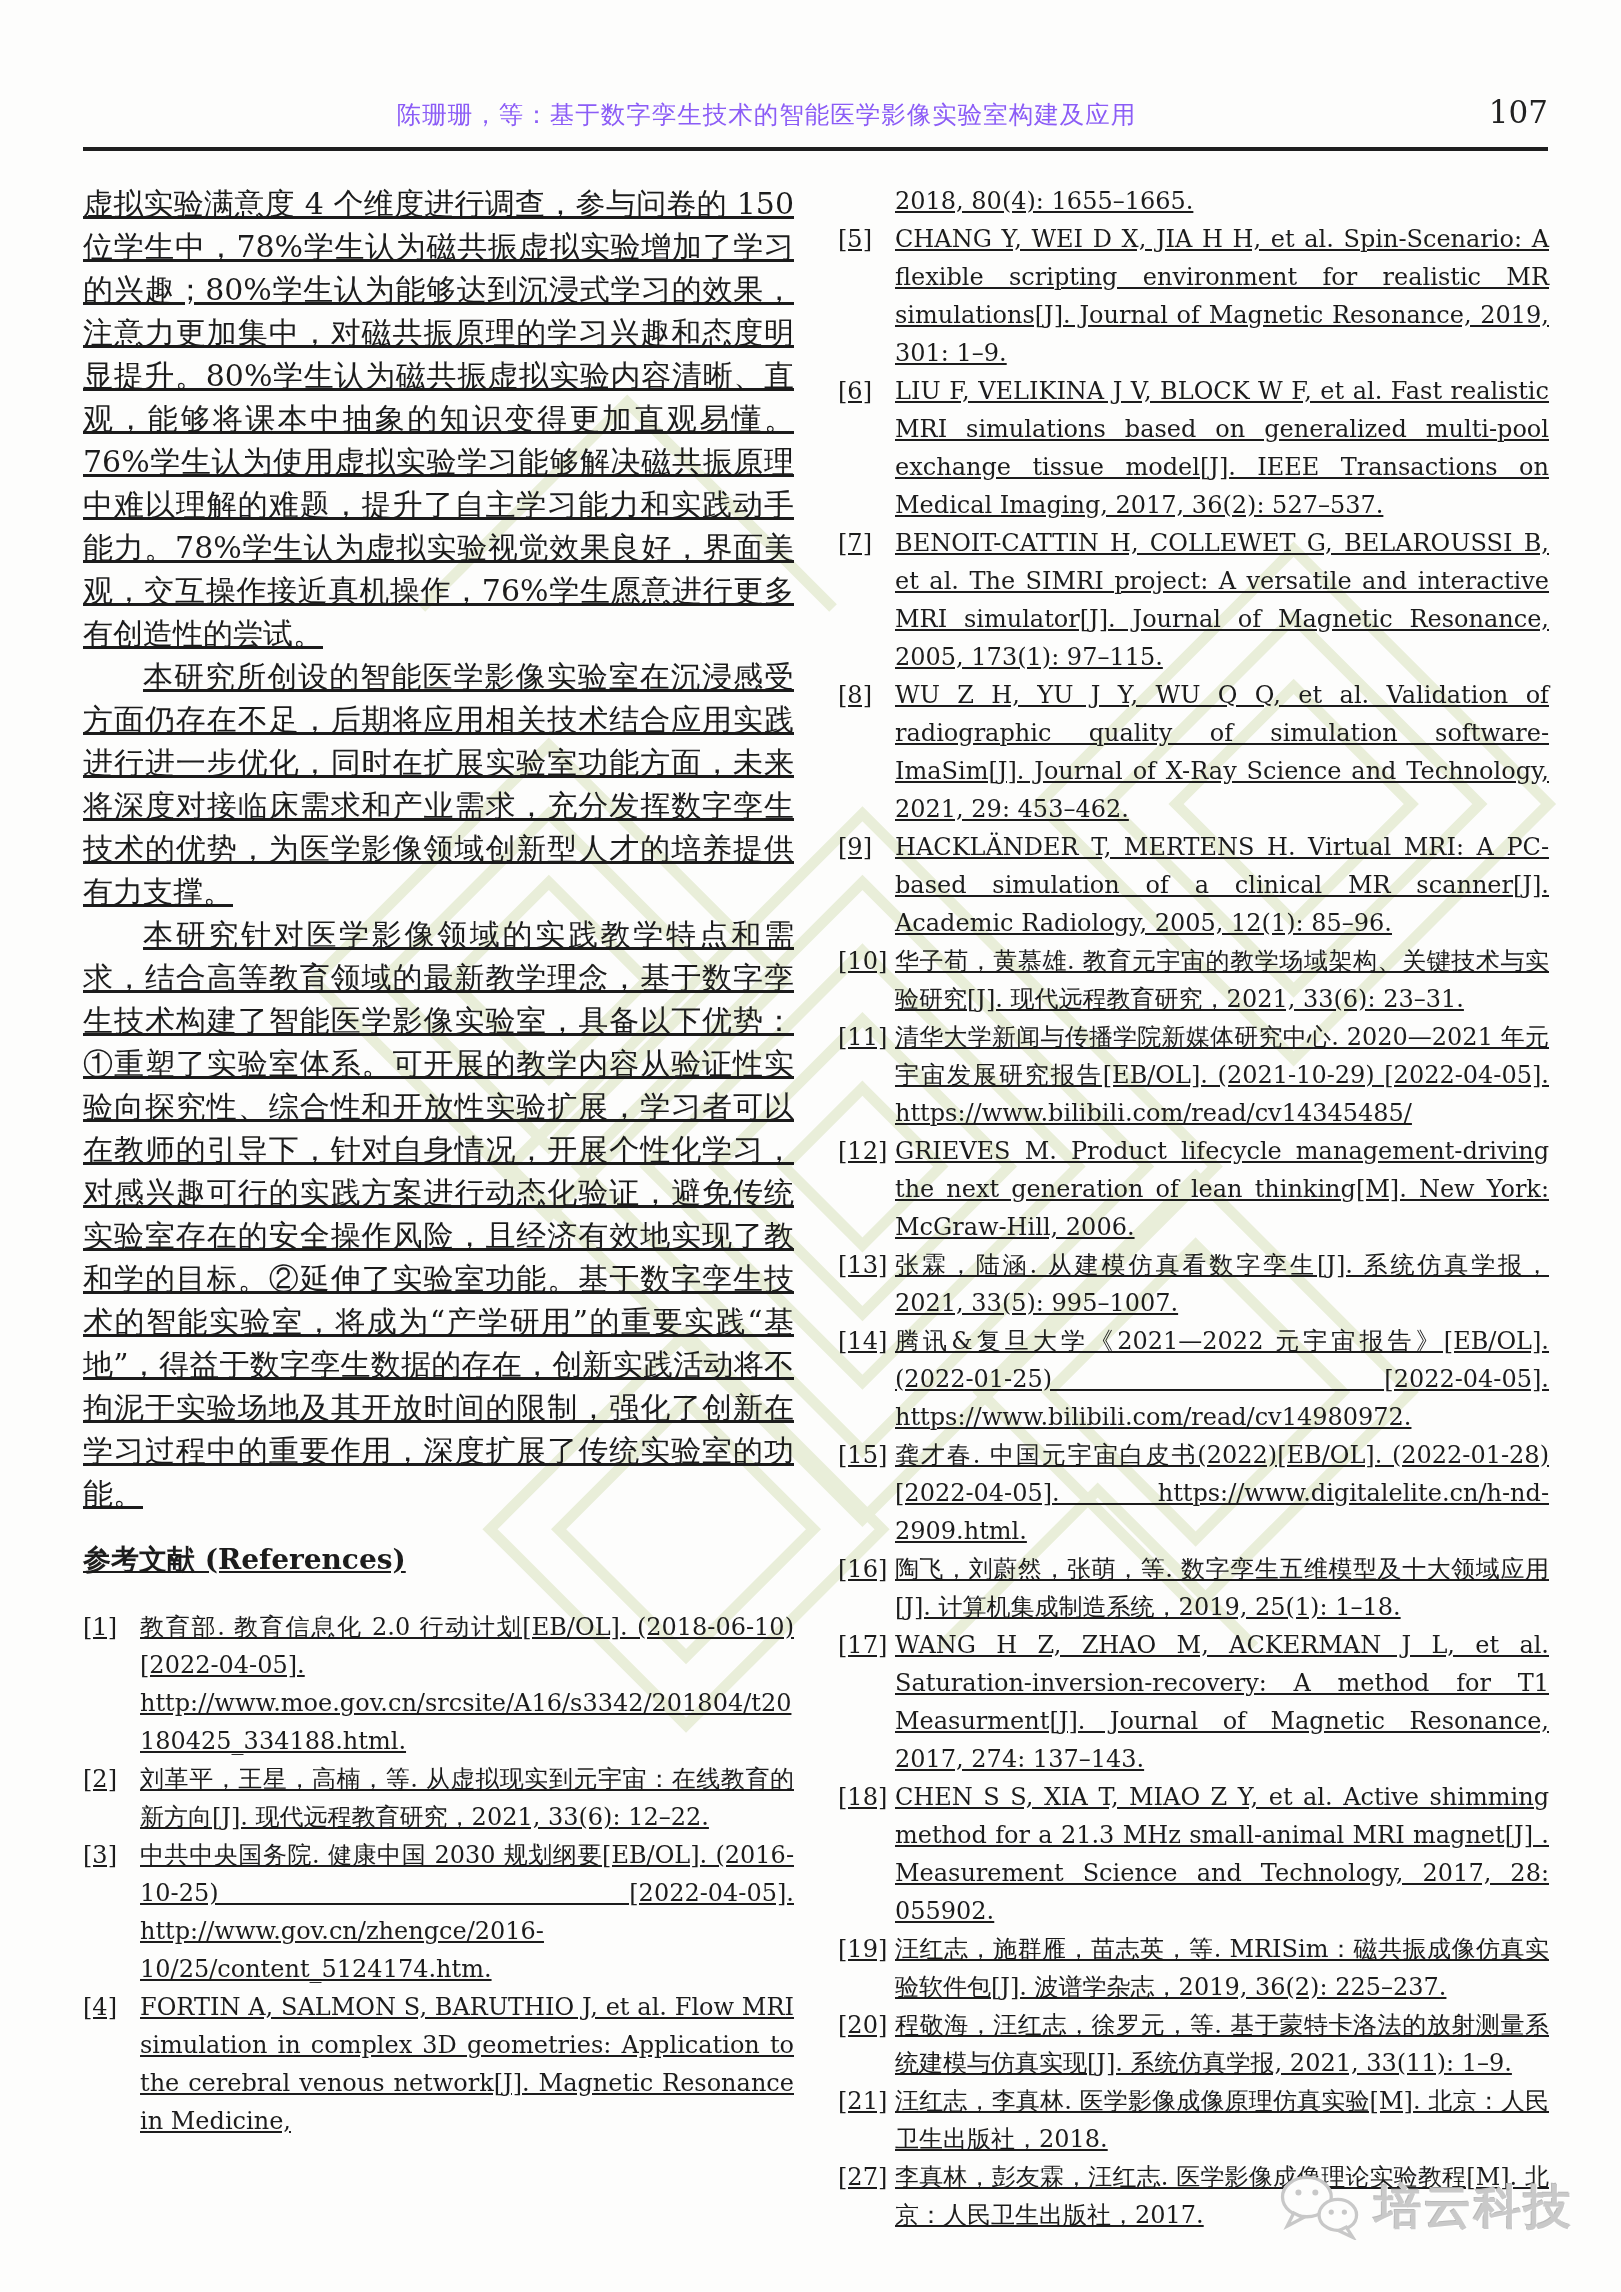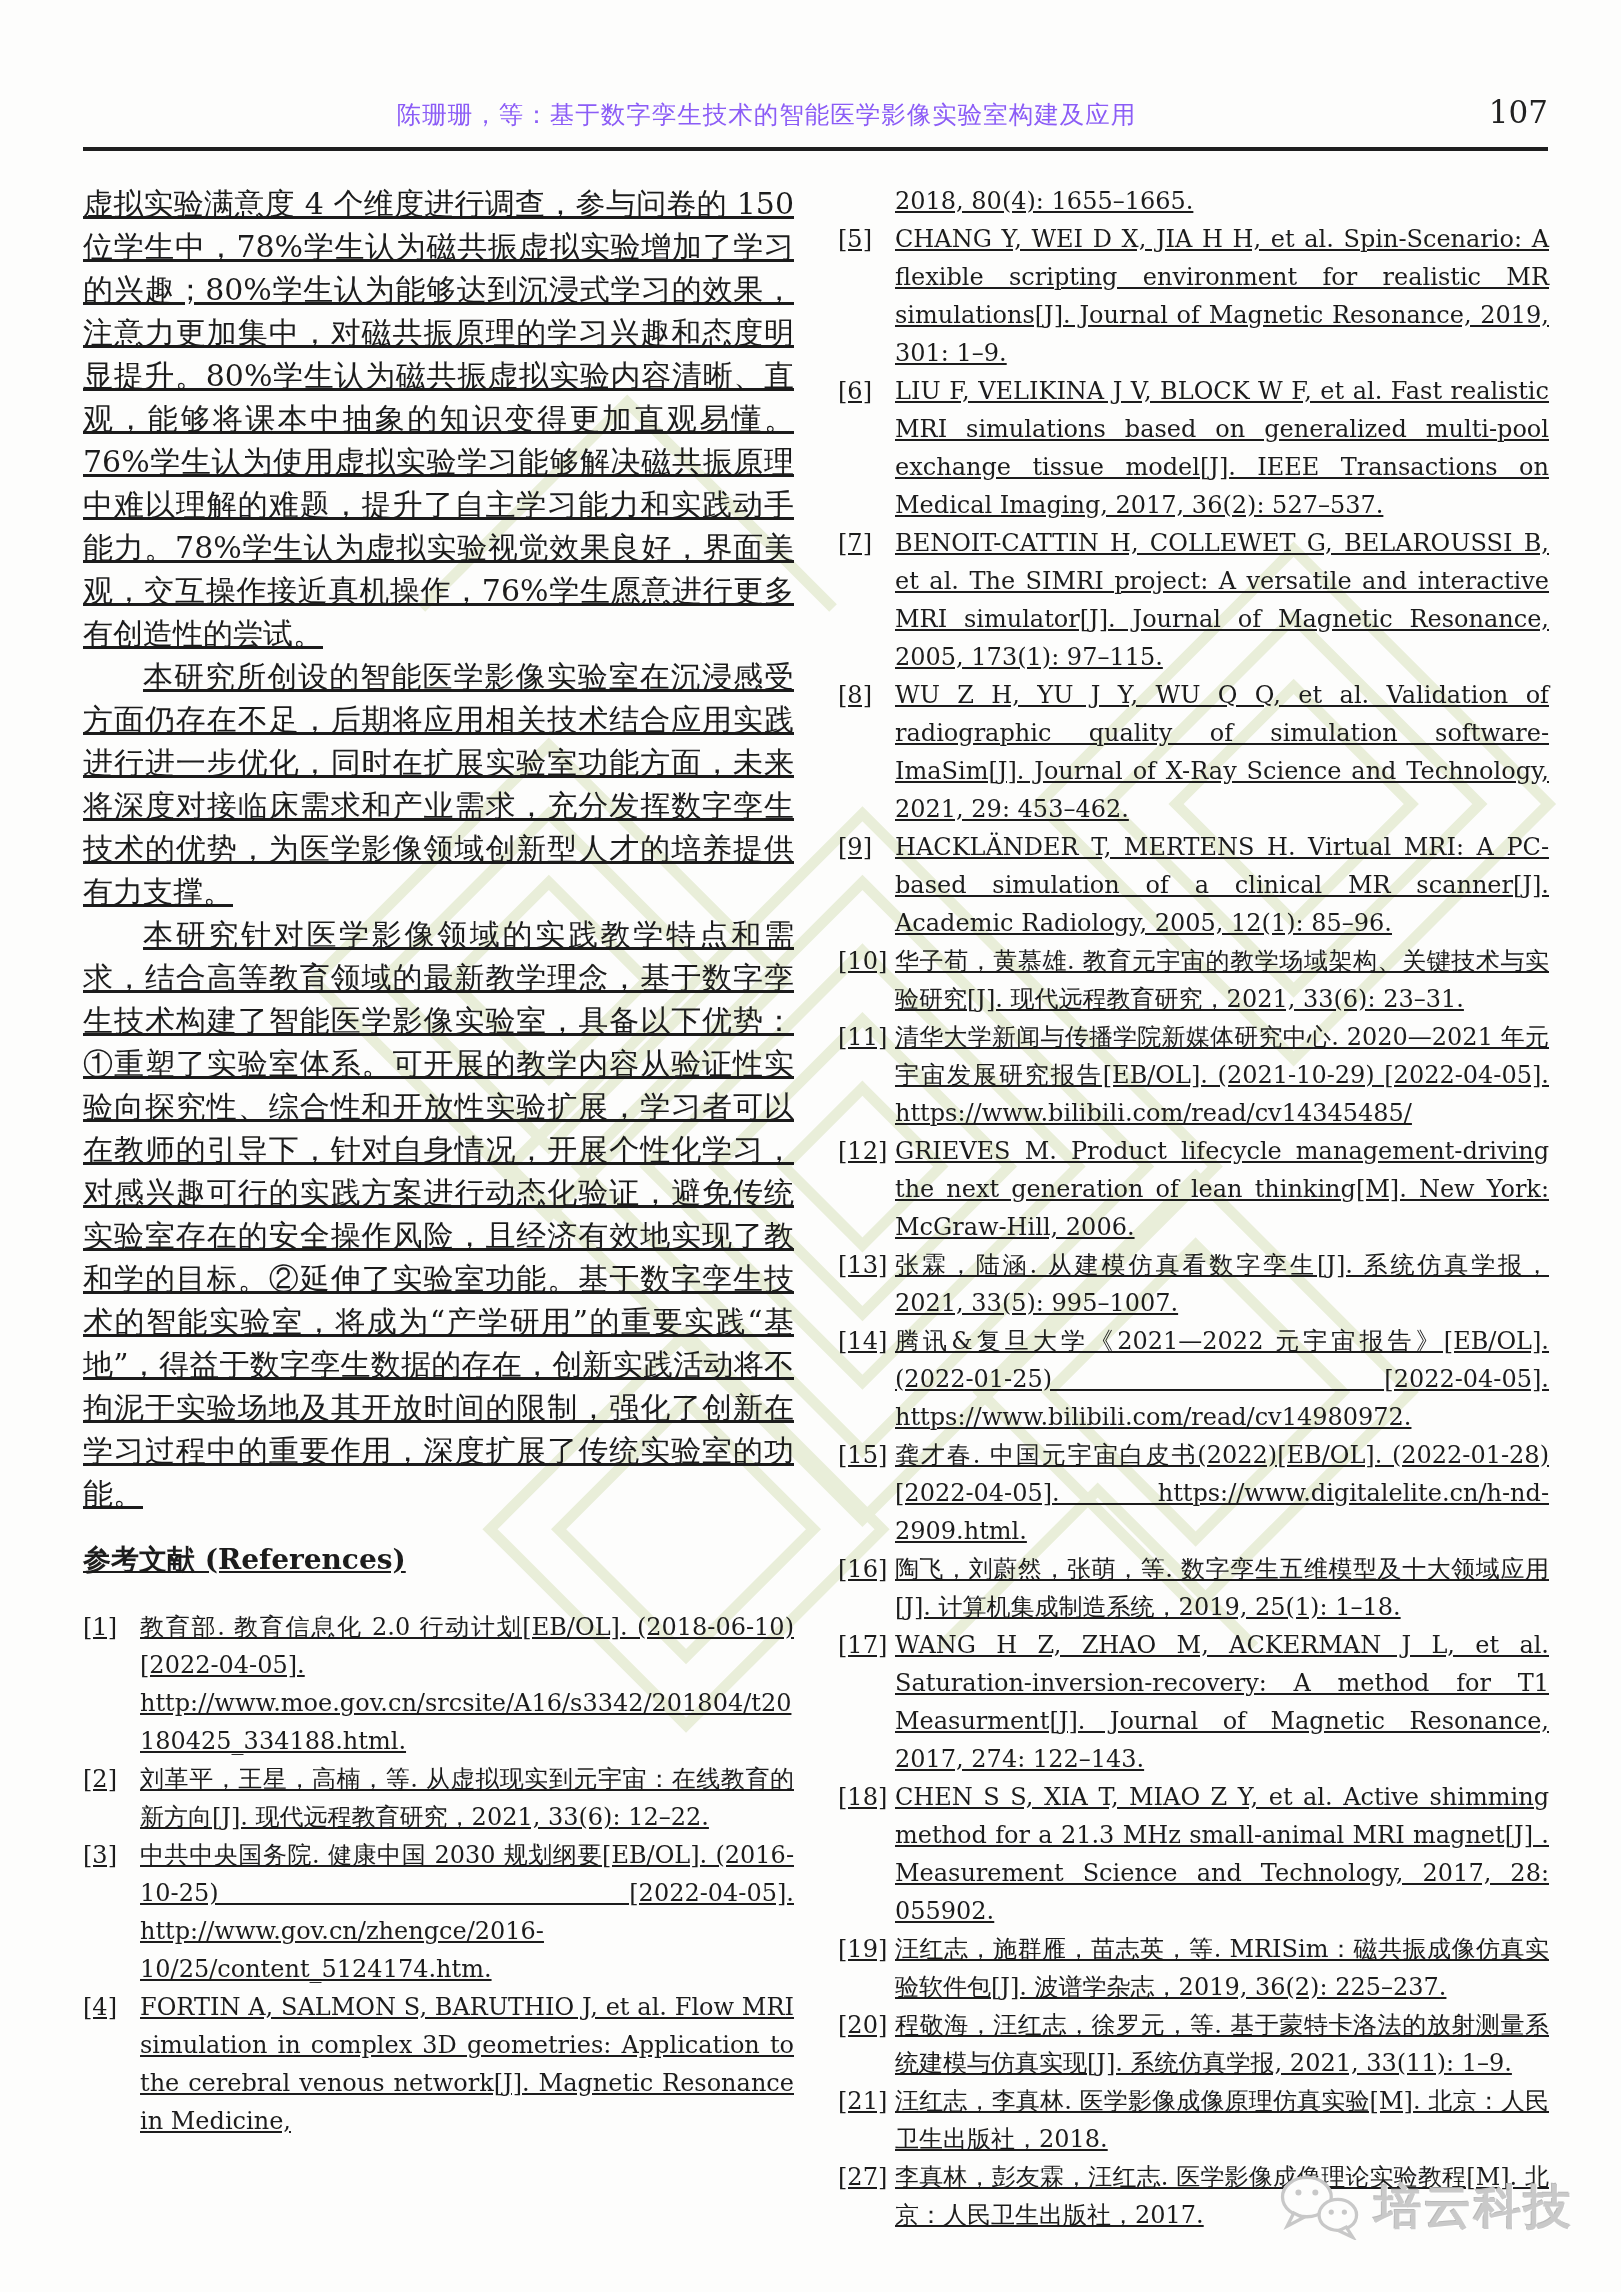--- a/index.html
+++ b/index.html
@@ -184,21 +184,21 @@
             <span class="ref-text">龚才春. 中国元宇宙白皮书(2022)[EB/OL]. (2022-01-28) [2022-04-05]. https://www.digitalelite.cn/h-nd-2909.html.</span>
           </div>
 
           <div class="ref">
             <span class="ref-num">[16]</span>
             <span class="ref-text">陶飞，刘蔚然，张萌，等. 数字孪生五维模型及十大领域应用[J]. 计算机集成制造系统，2019, 25(1): 1–18.</span>
           </div>
 
           <div class="ref">
             <span class="ref-num">[17]</span>
-            <span class="ref-text">WANG H Z, ZHAO M, ACKERMAN J L, et al. Saturation-inversion-recovery: A method for T1 Measurment[J]. Journal of Magnetic Resonance, 2017, 274: 122–143.</span>
+            <span class="ref-text">WANG H Z, ZHAO M, ACKERMAN J L, et al. Saturation-inversion-recovery: A method for T1 Measurment[J]. Journal of Magnetic Resonance, 2017, 274: 137–143.</span>
           </div>
 
           <div class="ref">
             <span class="ref-num">[18]</span>
             <span class="ref-text">CHEN S S, XIA T, MIAO Z Y, et al. Active shimming method for a 21.3 MHz small-animal MRI magnet[J] . Measurement Science and Technology, 2017, 28: 055902.</span>
           </div>
 
           <div class="ref">
             <span class="ref-num">[19]</span>
             <span class="ref-text">汪红志，施群雁，苗志英，等. MRISim：磁共振成像仿真实验软件包[J]. 波谱学杂志，2019, 36(2): 225–237.</span>

